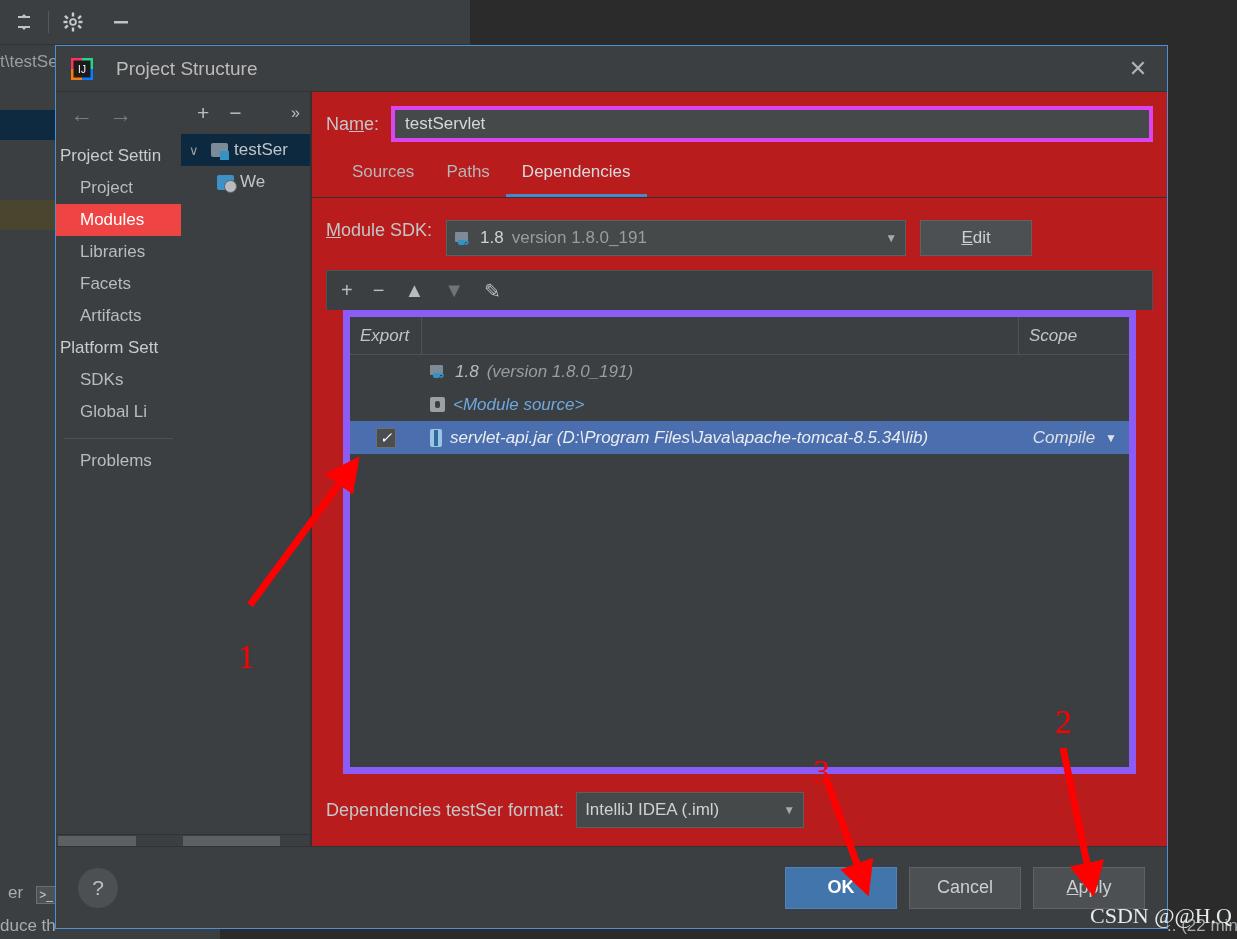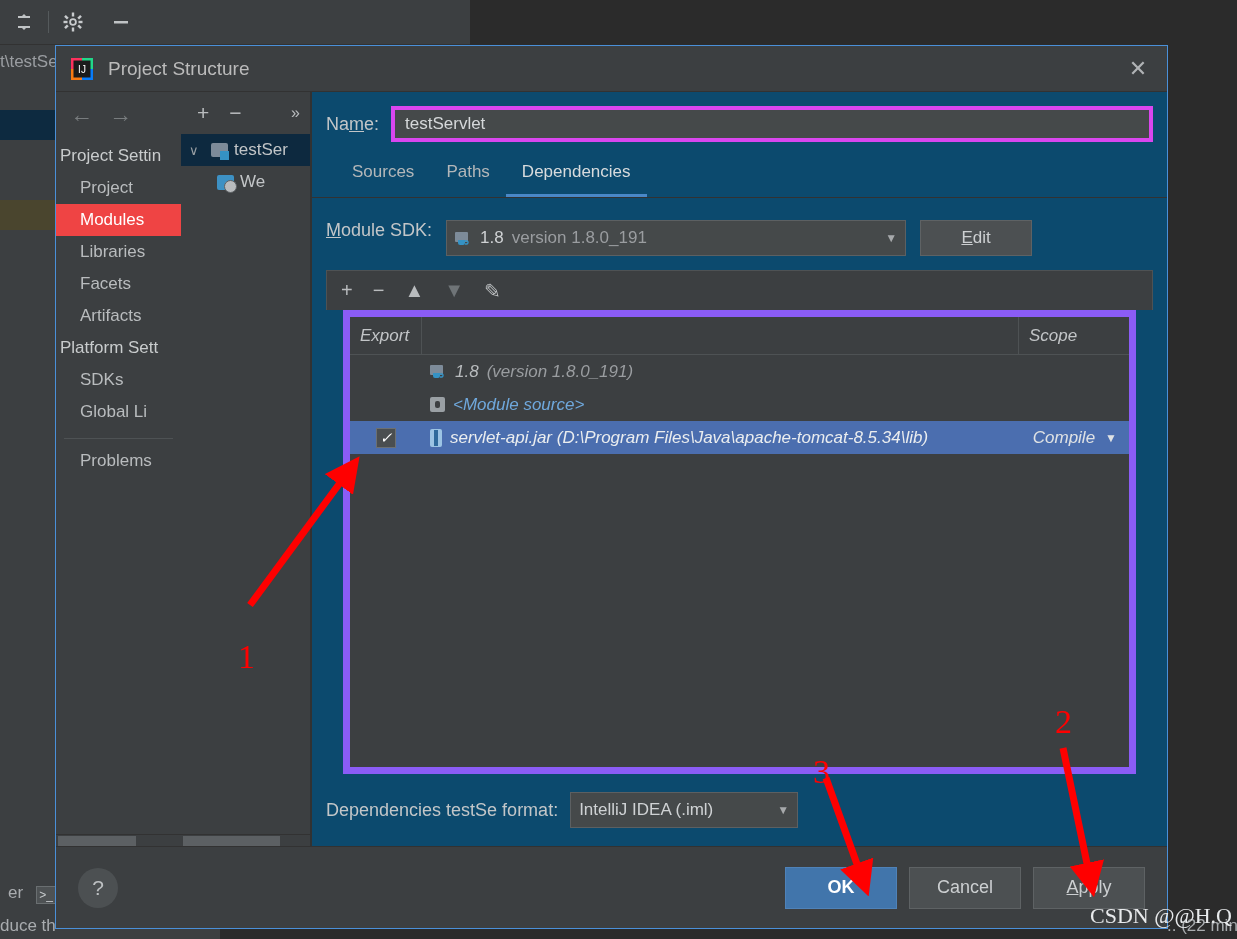--- a/index.html
+++ b/index.html
@@ -53,21 +53,21 @@
   }
 
   
   .dialog {
     position: absolute; left: 55px; top: 45px; width: 1113px; height: 884px;
     background: #3c3f41; border: 1px solid #4a90d9;
     display: flex; flex-direction: column;
   }
   .titlebar {
     height: 46px; display: flex; align-items: center;
-    border-bottom: 1px solid #323232; position: relative; flex: none;
+    border-bottom: 1px solid #323232; position: relative; flex: none; gap: 8px;
   }
   .ij-logo {
     width: 24px; height: 24px; margin-left: 14px; position: relative; flex: none;
   }
   .title-text {
     margin-left: 14px; font-size: 19px; color: #bbbbbb;
   }
   .close-btn {
     position: absolute; right: 0; top: 0; width: 58px; height: 45px;
     display: flex; align-items: center; justify-content: center;
@@ -113,21 +113,21 @@
     display: flex; align-items: center; height: 32px; gap: 6px;
     font-size: 17px; color: #c2c5c7; white-space: nowrap; cursor: pointer;
     padding-left: 8px;
   }
   .tree-row.selected { background: #0d293f; }
   .tree-row .indent { width: 22px; flex: none; }
   .tw { color: #9aa0a4; font-size: 13px; width: 16px; flex: none; }
 
   
   .content {
-    flex: 1; background: #0c4a6e; display: flex; flex-direction: column;
+    flex: 1; background: #b91c1c; display: flex; flex-direction: column;
     min-width: 0; border-left: 1px solid #323232;
   }
   .name-row {
     display: flex; align-items: center; padding: 14px 14px 0 14px; gap: 12px;
   }
   .name-label { font-size: 18px; color: #c3c6c8; white-space: nowrap; }
   .name-label u { text-decoration: underline; }
   .name-input {
     flex: 1; height: 36px; background: #45494a; border: 4px solid #d946ef;
     color: #d5d8da; font-size: 17px; padding: 0 10px;
@@ -452,21 +452,21 @@
               <div class="td-scope">
                 <span>Compile</span>
                 <span style="font-size:12px;">▼</span>
               </div>
             </div>
 
           </div>
         </div>
 
         <div class="storage-row">
-          <div class="storage-label">Dependencies testSe format:</div>
+          <div class="storage-label">Dependencies testSer format:</div>
           <div class="combo" style="width:228px;">
             <span>IntelliJ IDEA (.iml)</span>
             <span class="caret">▼</span>
           </div>
         </div>
 
       </div>
     </div>
 
     <div class="footer">

